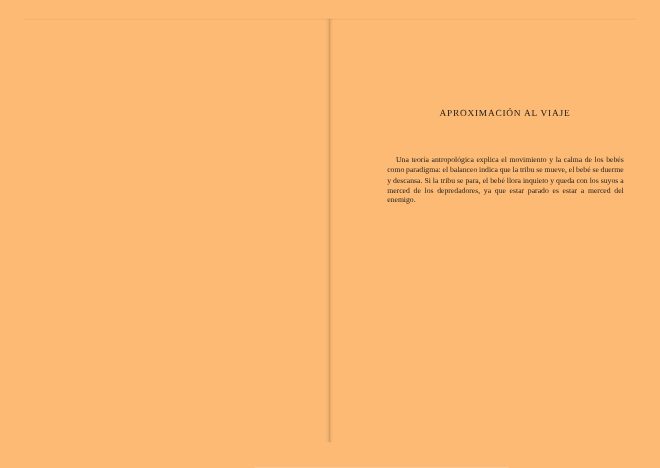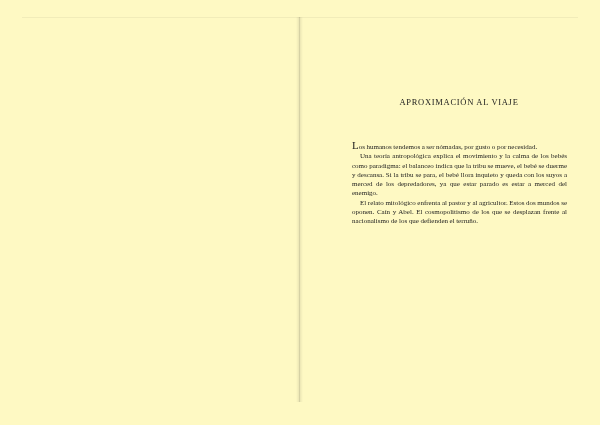--- a/index.html
+++ b/index.html
@@ -8,21 +8,21 @@
     height: 425px;
     overflow: hidden;
   }
   body {
     background: #fbfbfa;
     font-family: "Liberation Serif", "DejaVu Serif", serif;
   }
   .spread {
     position: absolute;
     inset: 0;
-    background: #fef9c3;
+    background: #fdba74;
   }
   
   .page-edge-top {
     position: absolute;
     left: 22px;
     right: 22px;
     top: 17px;
     height: 1px;
     background: rgba(0,0,0,0.05);
   }
@@ -95,19 +95,17 @@
 
   <div class="left-page"></div>
 
   <div class="gutter"></div>
 
   <div class="right-page">
 
     <h1 class="chapter-title">APROXIMACIÓN AL VIAJE</h1>
 
     <div class="text-block">
-      <p class="opening">Los humanos tendemos a ser nómadas, por gusto o por necesidad.</p>
       <p>Una teoría antropológica explica el movimiento y la calma de los bebés como paradigma: el balanceo indica que la tribu se mueve, el bebé se duerme y descansa. Si la tribu se para, el bebé llora inquieto y queda con los suyos a merced de los depredadores, ya que estar parado es estar a merced del enemigo.</p>
-      <p>El relato mitológico enfrenta al pastor y al agricultor. Estos dos mundos se oponen. Caín y Abel. El cosmopolitismo de los que se desplazan frente al nacionalismo de los que defienden el terruño.</p>
     </div>
 
   </div>
 </div>
 
 </body></html>

